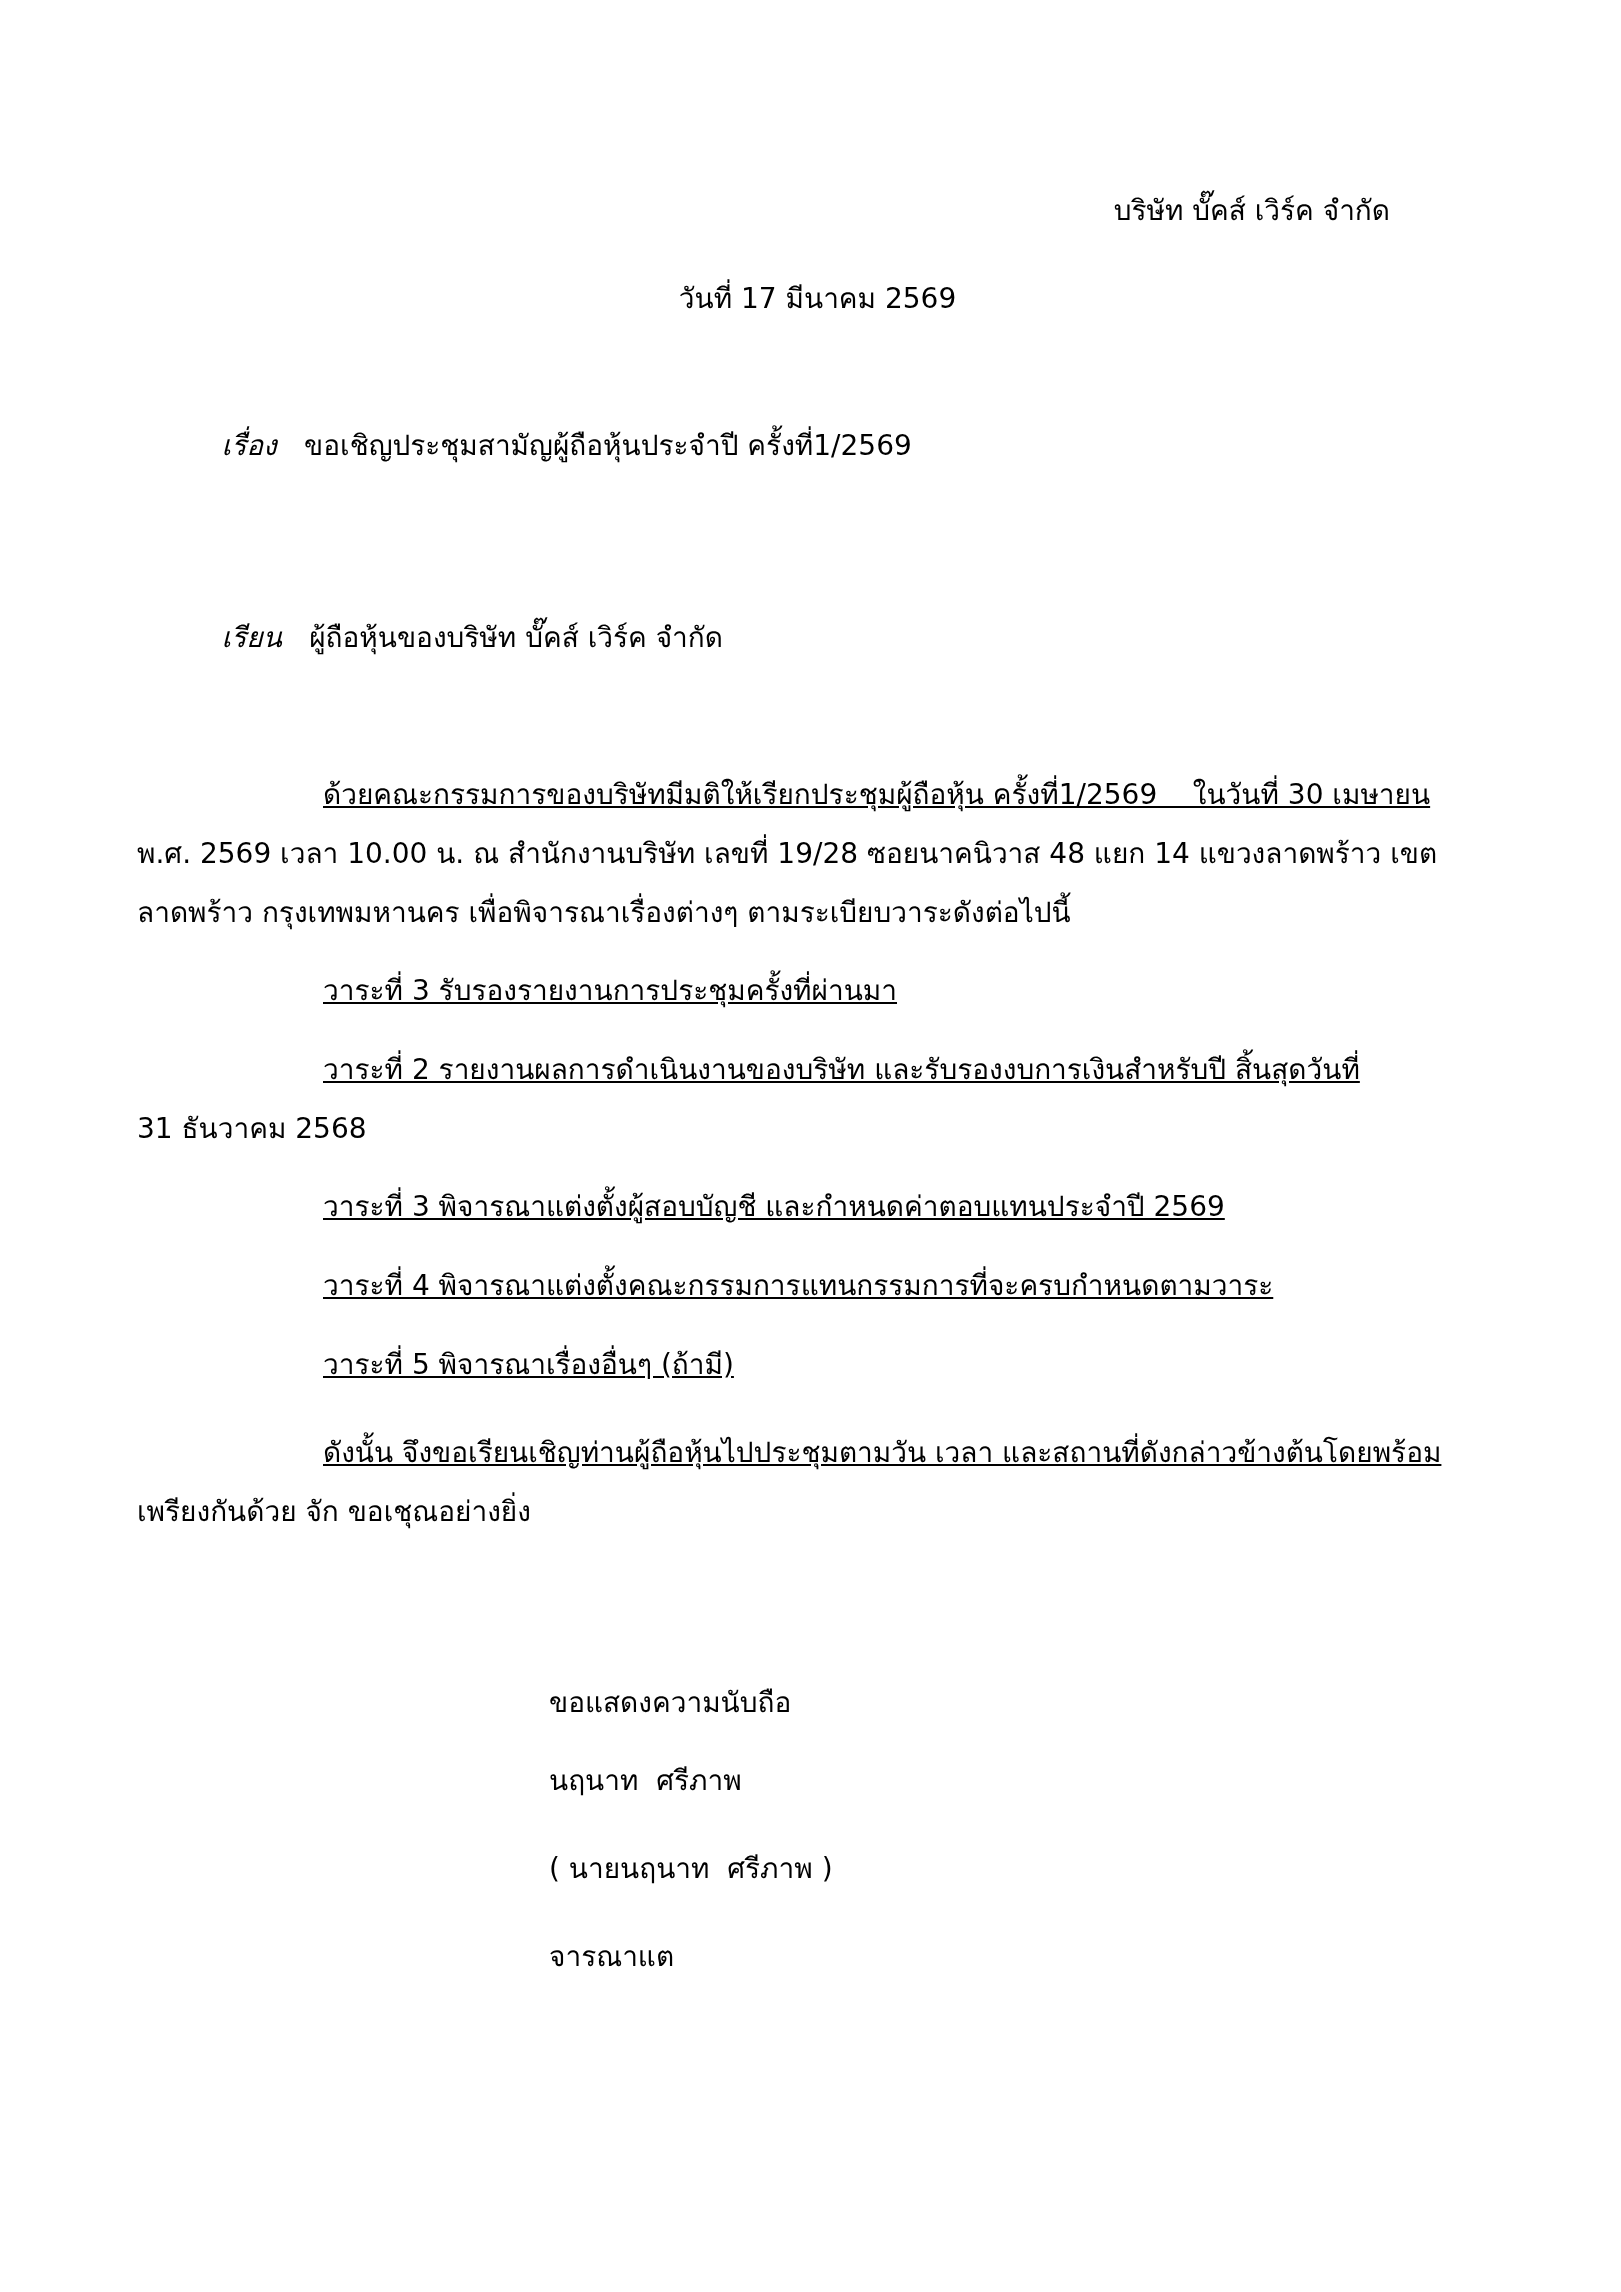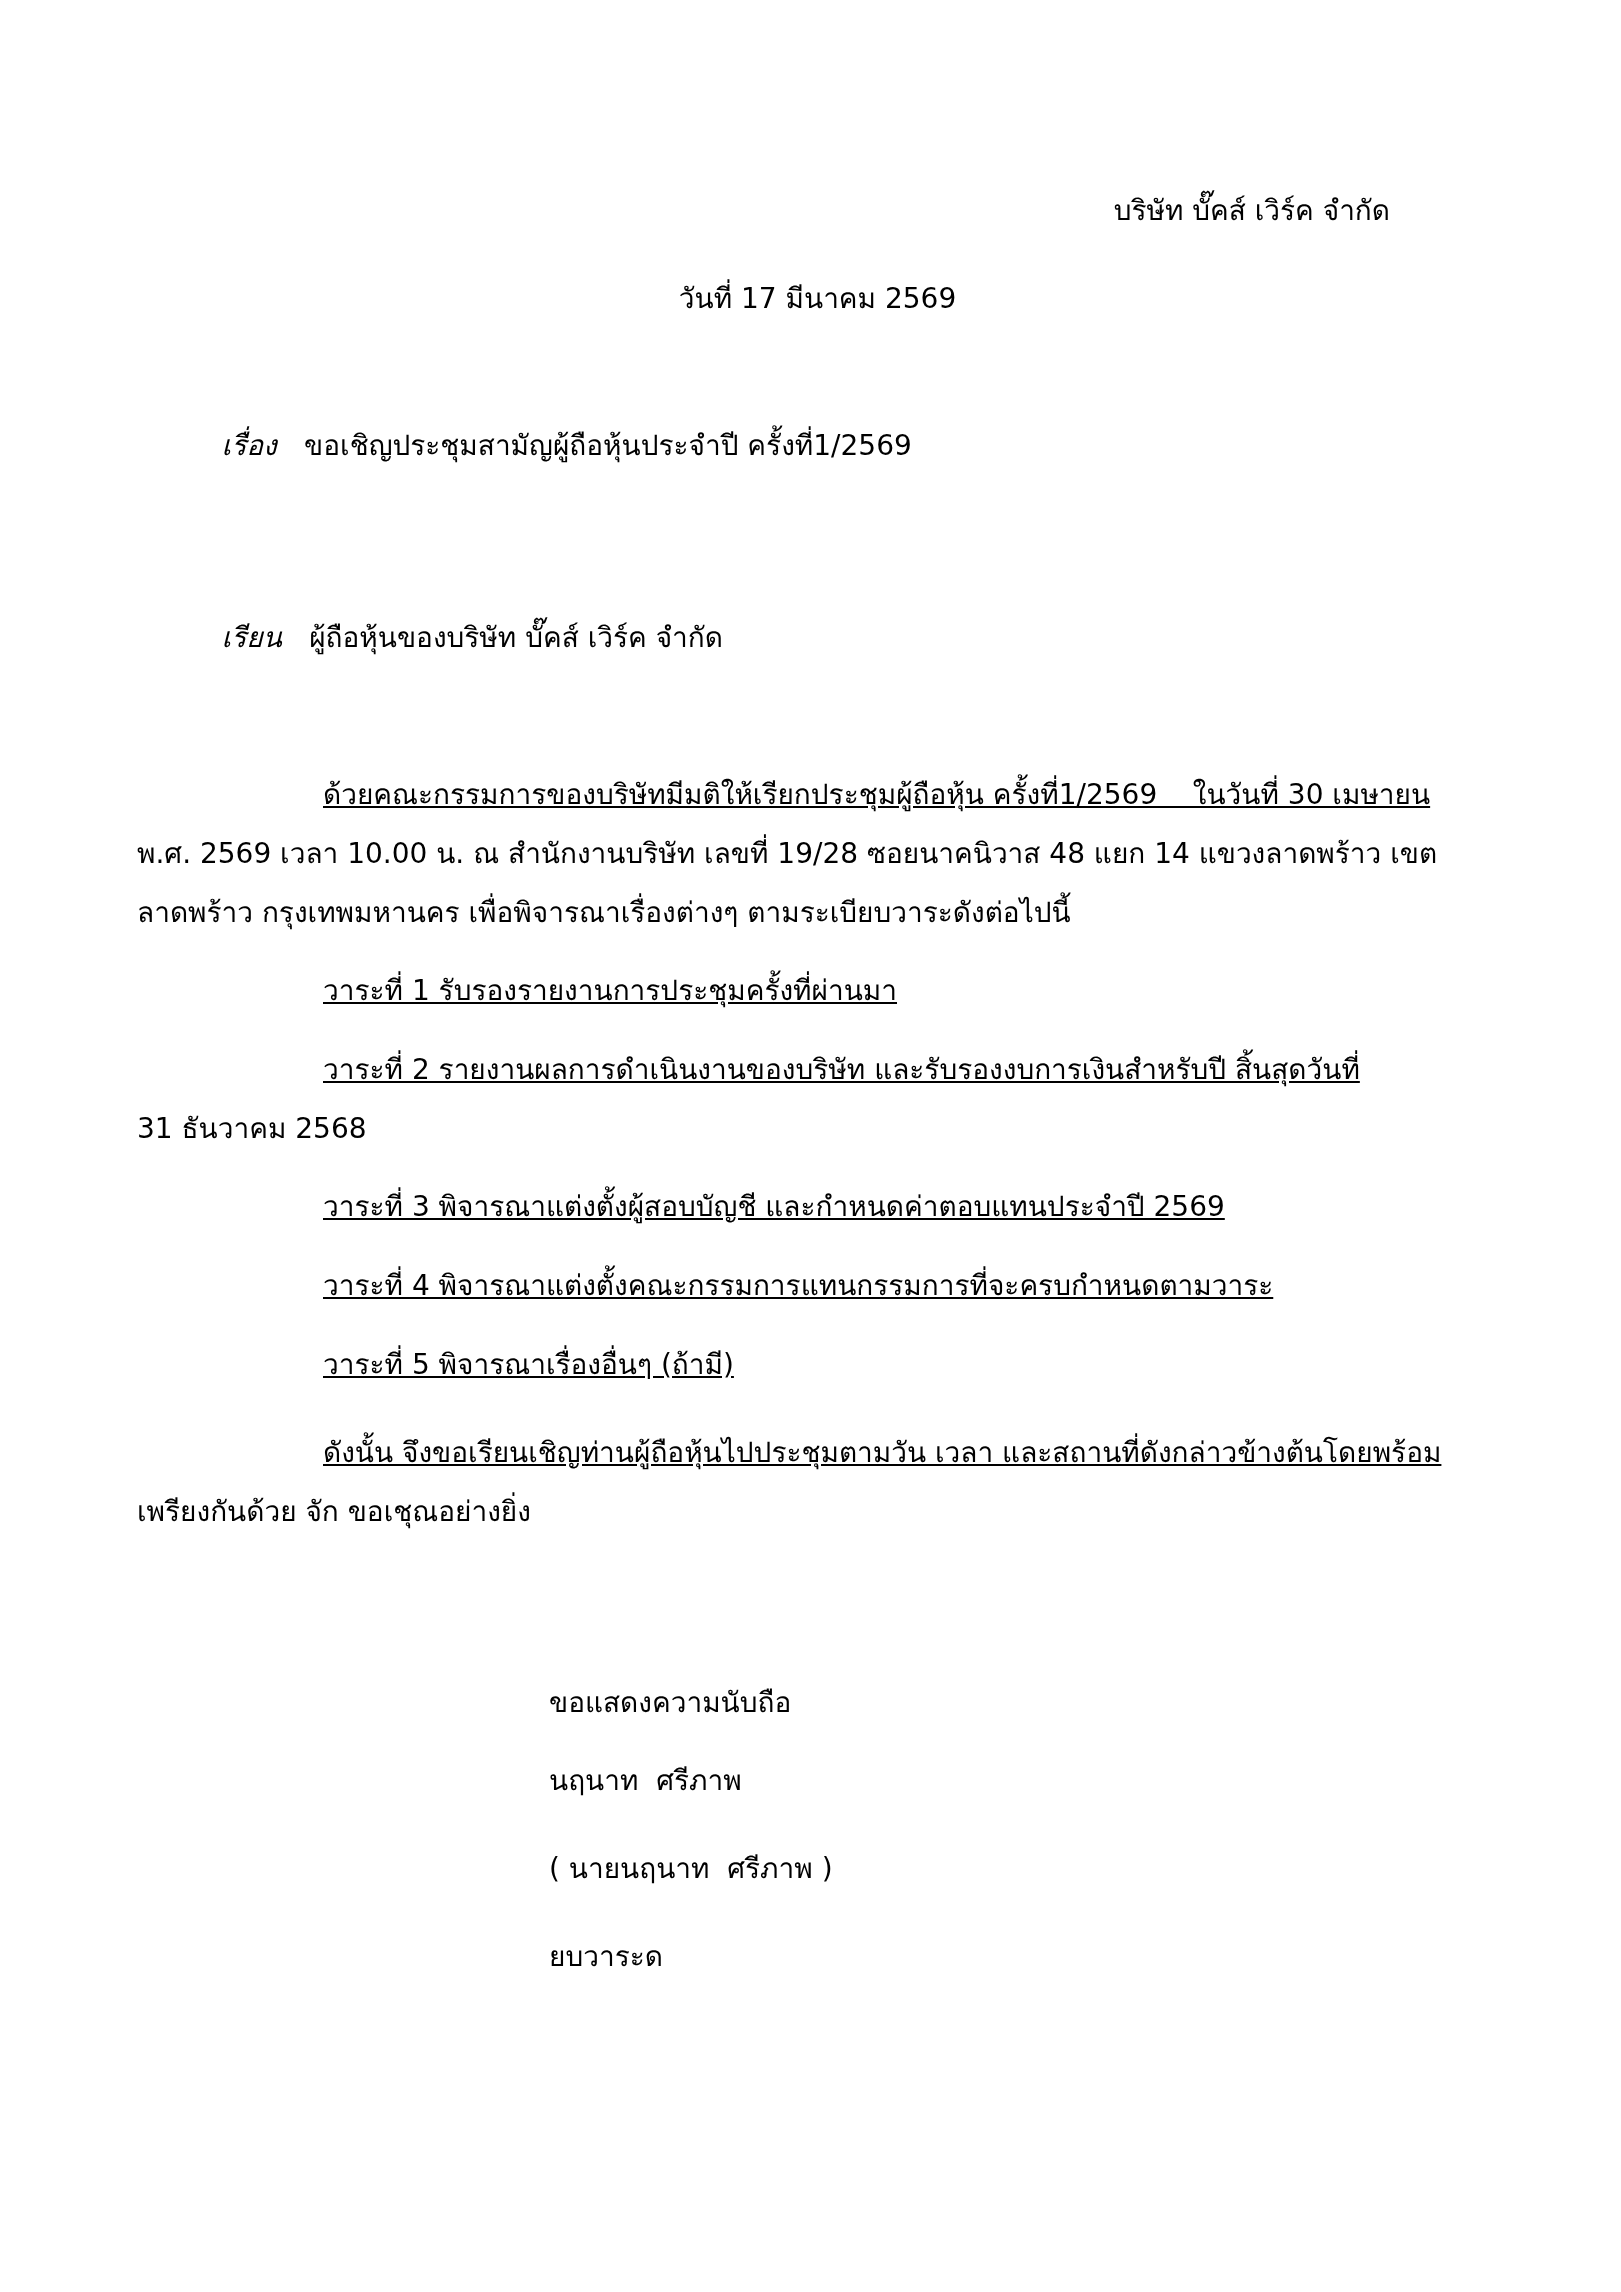--- a/index.html
+++ b/index.html
@@ -69,21 +69,21 @@
   </div>
 
   <div class="opening-paragraph">
     <div class="doc-line indent">ด้วยคณะกรรมการของบริษัทมีมติให้เรียกประชุมผู้ถือหุ้น ครั้งที่1/2569    ในวันที่ 30 เมษายน</div>
     <div class="doc-line">พ.ศ. 2569 เวลา 10.00 น. ณ สำนักงานบริษัท เลขที่ 19/28 ซอยนาคนิวาส 48 แยก 14 แขวงลาดพร้าว เขต</div>
     <div class="doc-line">ลาดพร้าว กรุงเทพมหานคร เพื่อพิจารณาเรื่องต่างๆ ตามระเบียบวาระดังต่อไปนี้</div>
   </div>
 
   <div class="agenda-list">
     <div class="agenda-item">
-      <div class="doc-line indent">วาระที่ 1 รับรองรายงานการประชุมครั้งที่ผ่านมา</div>
+      <div class="doc-line indent">วาระที่ 3 รับรองรายงานการประชุมครั้งที่ผ่านมา</div>
     </div>
     <div class="agenda-item">
       <div class="doc-line indent">วาระที่ 2 รายงานผลการดำเนินงานของบริษัท และรับรองงบการเงินสำหรับปี สิ้นสุดวันที่</div>
       <div class="doc-line">31 ธันวาคม 2568</div>
     </div>
     <div class="agenda-item">
       <div class="doc-line indent">วาระที่ 3 พิจารณาแต่งตั้งผู้สอบบัญชี และกำหนดค่าตอบแทนประจำปี 2569</div>
     </div>
     <div class="agenda-item">
       <div class="doc-line indent">วาระที่ 4 พิจารณาแต่งตั้งคณะกรรมการแทนกรรมการที่จะครบกำหนดตามวาระ</div>
@@ -95,17 +95,17 @@
 
   <div class="closing-paragraph">
     <div class="doc-line indent">ดังนั้น จึงขอเรียนเชิญท่านผู้ถือหุ้นไปประชุมตามวัน เวลา และสถานที่ดังกล่าวข้างต้นโดยพร้อม</div>
     <div class="doc-line">เพรียงกันด้วย จัก ขอเชุณอย่างยิ่ง</div>
   </div>
 
   <div class="signature-block">
     <div class="doc-line">ขอแสดงความนับถือ</div>
     <div class="doc-line signature-name">นฤนาท  ศรีภาพ</div>
     <div class="doc-line signature-paren">( นายนฤนาท  ศรีภาพ )</div>
-    <div class="doc-line signature-title">ยบวาระด</div>
+    <div class="doc-line signature-title">จารณาแต</div>
   </div>
 
 </div>
 
 
 </body></html>

